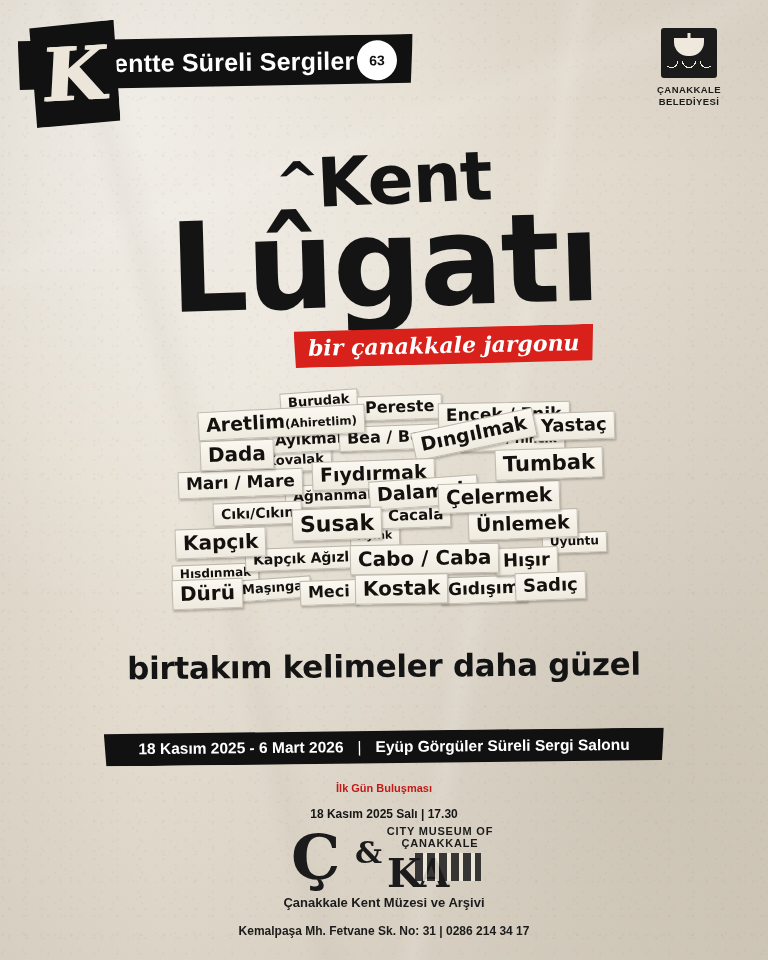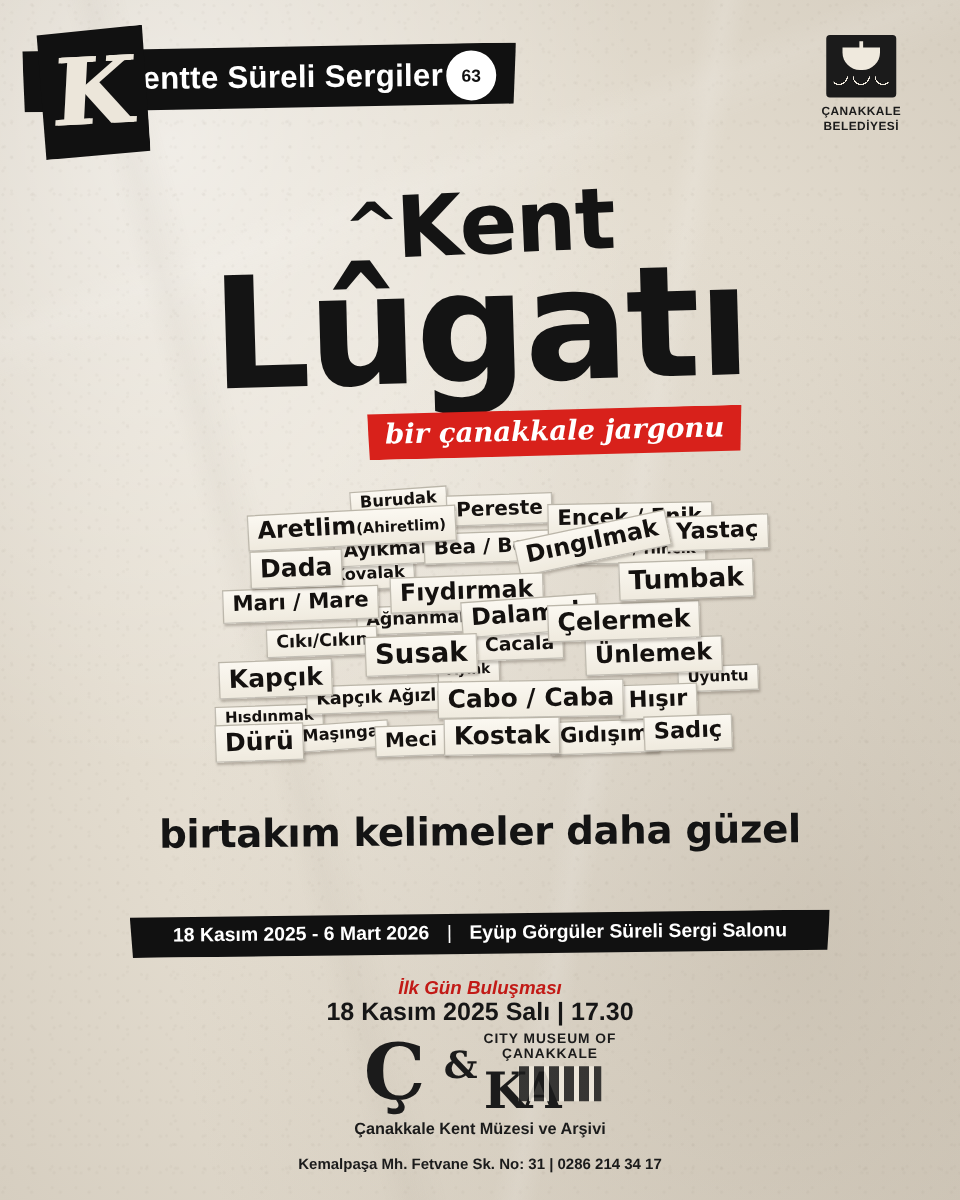--- a/index.html
+++ b/index.html
@@ -287,29 +287,28 @@
   #first-day {
     position: absolute;
     left: 0; right: 0;
     top: 782px;
     text-align: center;
   }
   #first-day .label {
     color: #c21a16;
     font-family: "Liberation Sans", sans-serif;
     font-weight: 700;
-    font-size: 15px;
-    font-style: italic;
+    font-size: 11px;
   }
   #first-day .when {
     color: #161616;
     font-family: "Liberation Sans", sans-serif;
     font-weight: 700;
-    font-size: 20px;
-    margin-top: 0;
+    font-size: 12px;
+    margin-top: 13px;
   }
 
   
   #footer {
     position: absolute;
     left: 0; right: 0;
     bottom: 22px;
     text-align: center;
   }
   #museum-logo {

